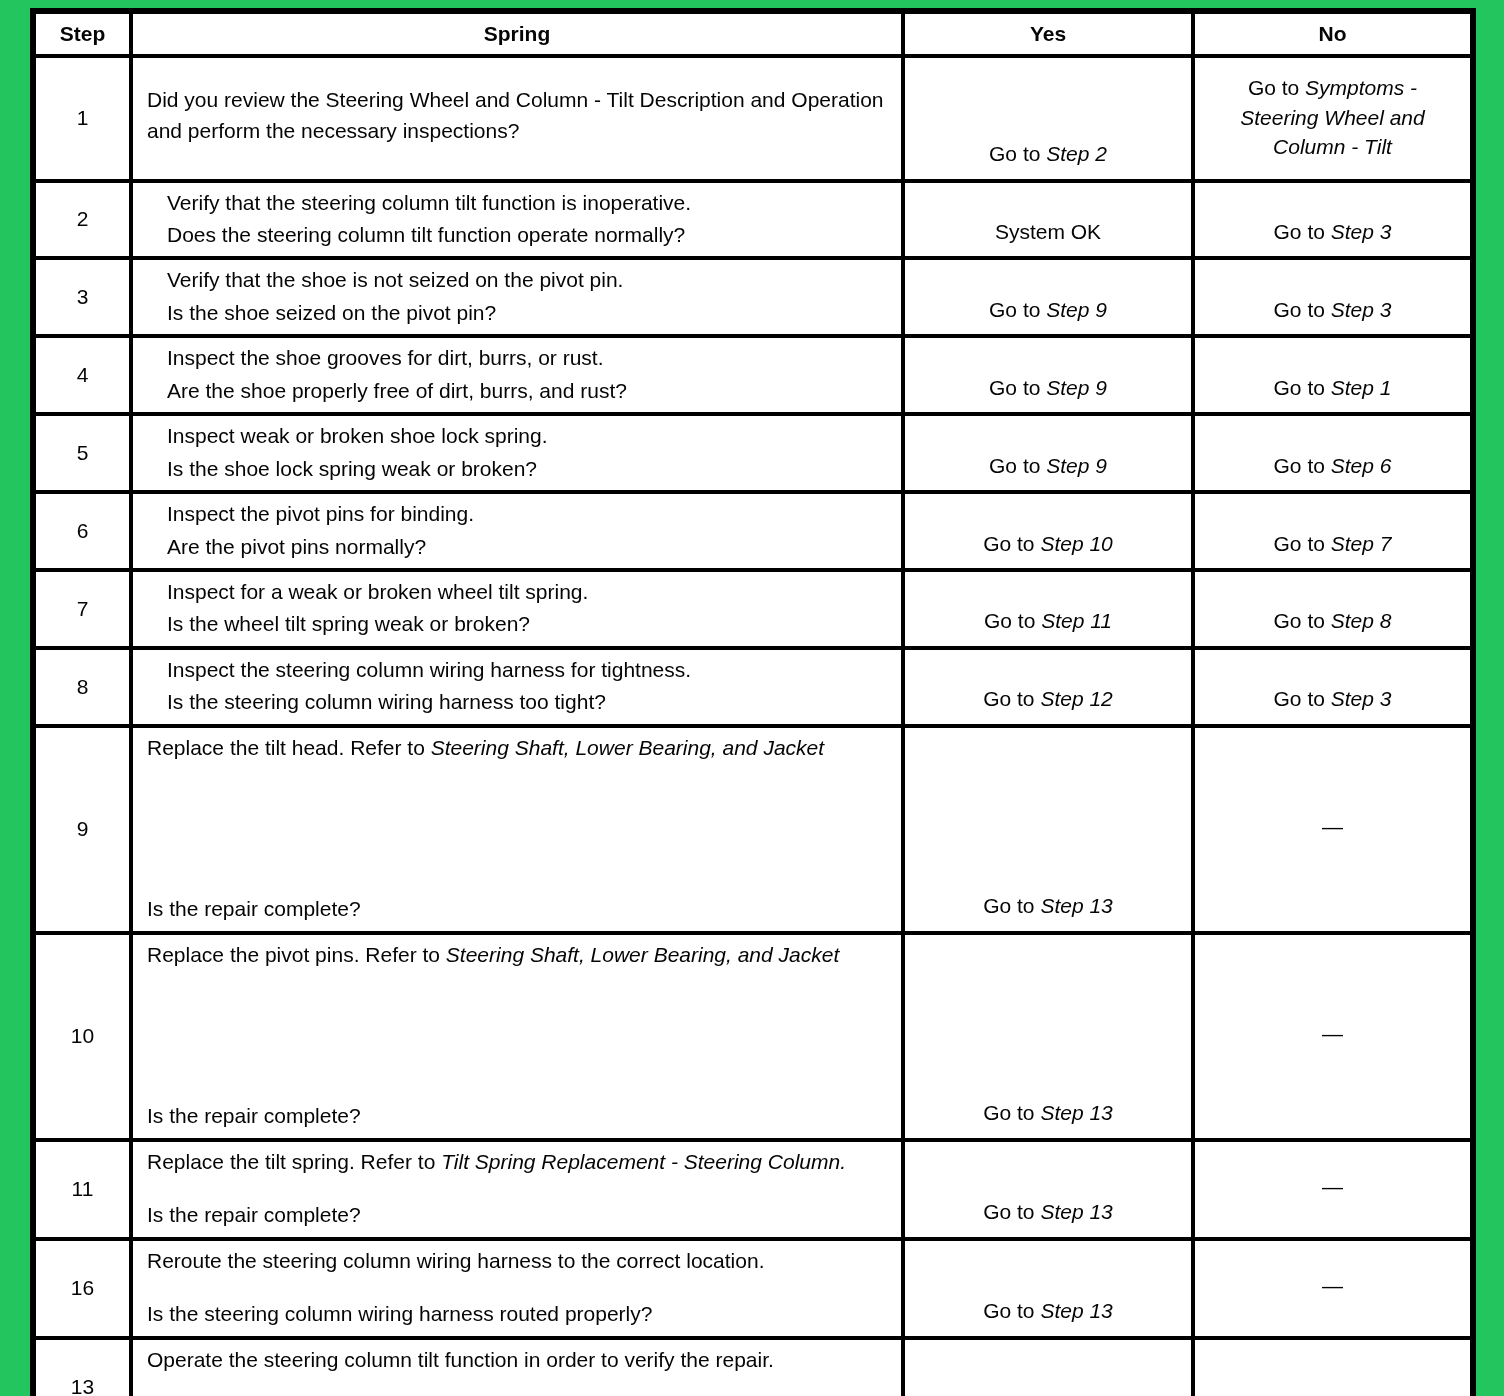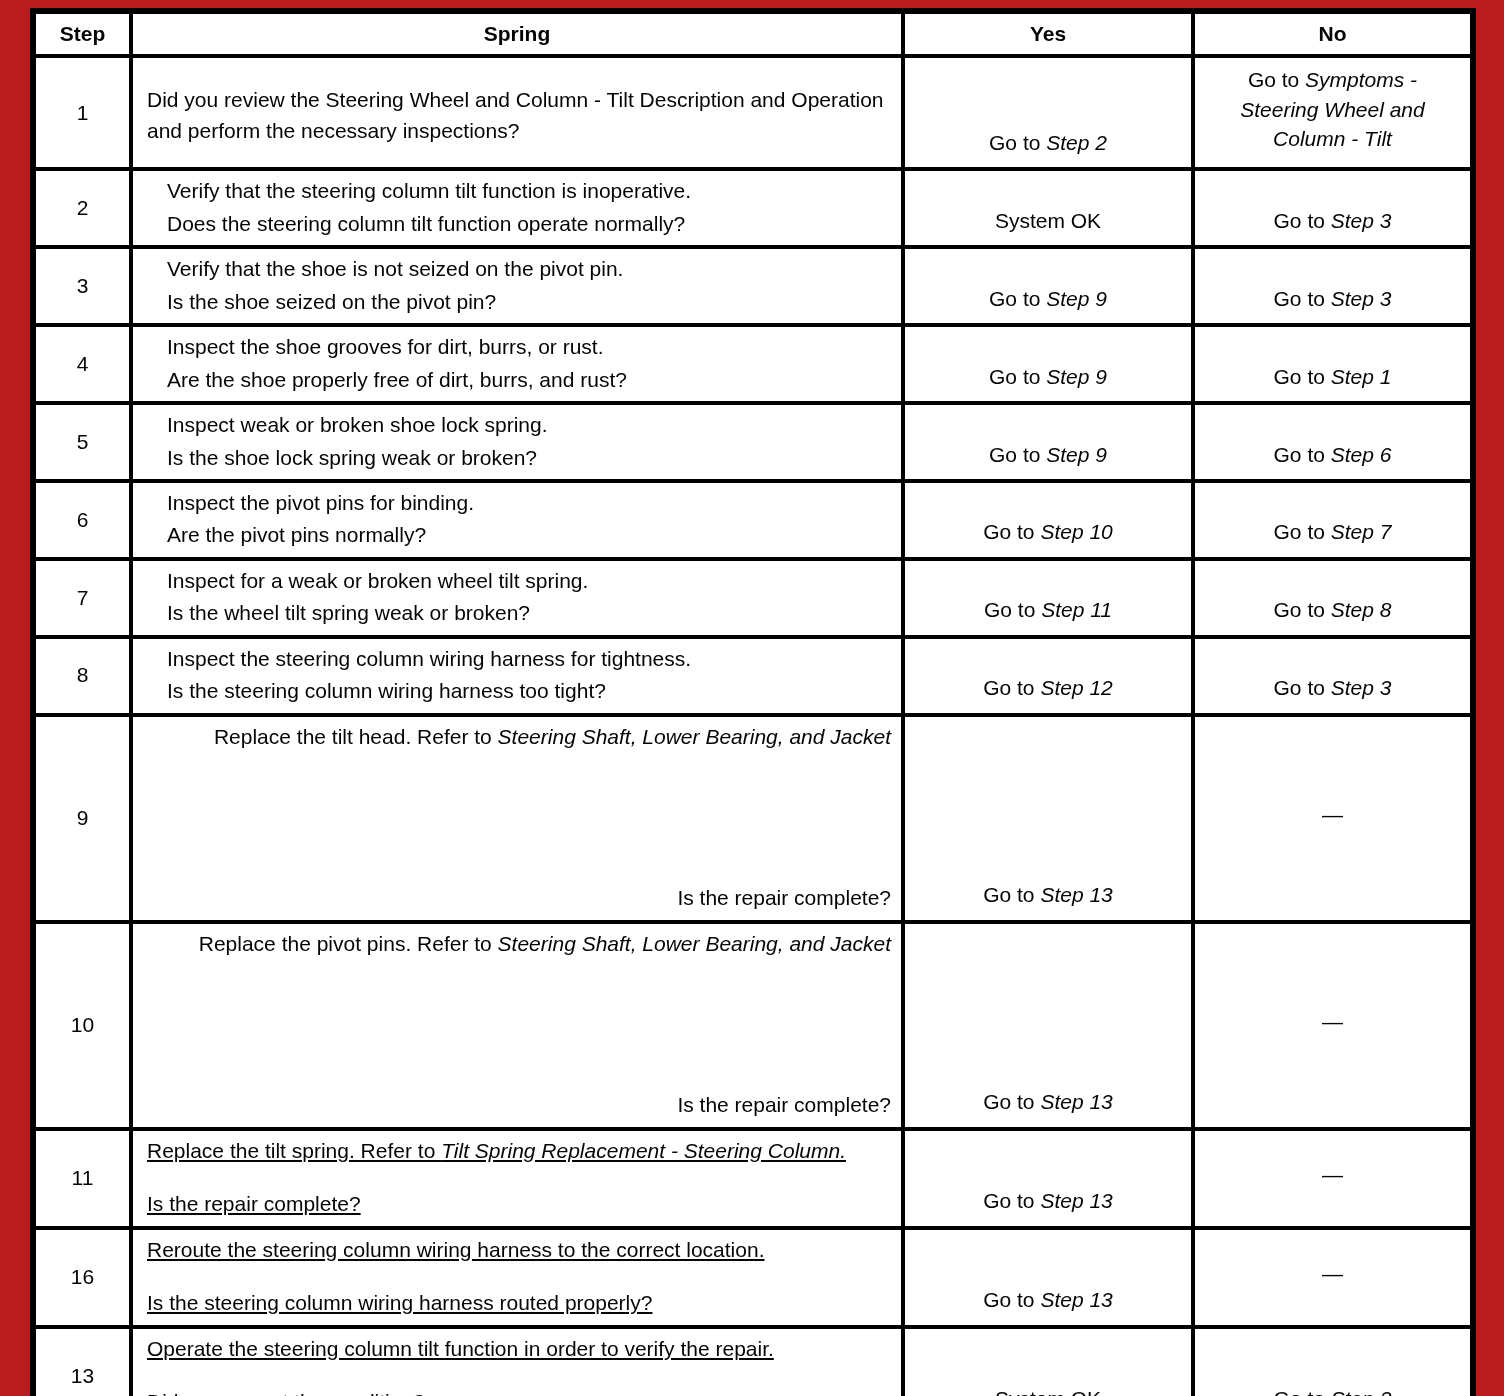--- a/index.html
+++ b/index.html
@@ -6,21 +6,21 @@
     margin: 0;
     padding: 0;
     background: #ffffff;
     font-family: "Liberation Sans", "DejaVu Sans", sans-serif;
     color: #000;
   }
   .page {
     position: relative;
     width: 1504px;
     height: 1396px;
-    background: #b91c1c;
+    background: #22c55e;
     overflow: hidden;
   }
   table.diag {
     position: absolute;
     left: 30px;
     top: 8px;
     width: 1440px;
     border-collapse: collapse;
     table-layout: fixed;
     border: 6px solid #000;
@@ -51,34 +51,34 @@
     vertical-align: top;
     padding: 5px 10px 6px 14px;
   }
   .aw {
     display: flex;
     flex-direction: column;
     justify-content: space-between;
   }
   .aw-r1   { min-height: 76px; margin-top: 22px; }
   .aw-norm { min-height: 56px; margin-left: 20px; }
-  .aw-tall { min-height: 192px; align-items: flex-end; }
-  .aw-med  { min-height: 84px; text-decoration: underline; }
+  .aw-tall { min-height: 192px; }
+  .aw-med  { min-height: 84px; }
   .qst { margin-top: 2px; }
   .it { font-style: italic; }
   td.c-yn {
     text-align: center;
     padding: 4px 6px 9px 6px;
   }
   .va-b { vertical-align: bottom; }
   .va-m { vertical-align: middle; }
   .va-t { vertical-align: top; padding-top: 7px !important; }
   .narrow {
     max-width: 220px;
-    margin: 0 auto;
+    margin: 8px auto;
     line-height: 1.4;
   }
   .dash { letter-spacing: 0; }
 </style>
 </head>
 <body>
 
 <div class="page">
   <table class="diag">
     <colgroup>

